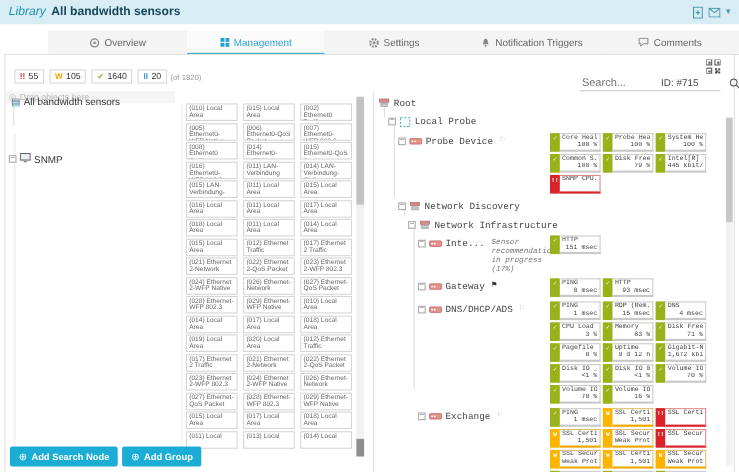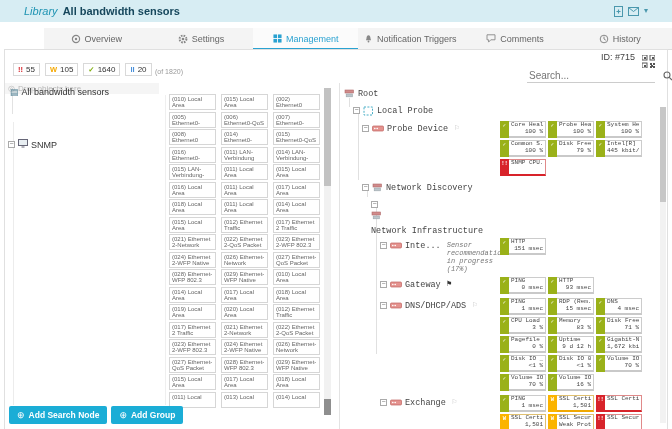--- a/index.html
+++ b/index.html
@@ -1,21 +1,21 @@
 <!DOCTYPE html>
 <html><head>
 <meta charset="utf-8">
 <style>
   html,body{margin:0;padding:0;background:#fff;}
   #app{position:relative;width:672px;height:429px;overflow:hidden;background:#fff;
        font-family:"Liberation Sans",sans-serif;color:#333;-webkit-font-smoothing:antialiased;}
 
   
   .header{position:absolute;top:0;left:0;right:0;height:22px;background:#d7edf3;
-          display:flex;align-items:center;padding:0 24px;box-sizing:border-box;}
+          display:flex;align-items:center;padding:0 8px;box-sizing:border-box;}
   .header .kicker{font-style:italic;color:#1d93b2;font-size:11px;margin-right:5px;}
   .header .title{font-weight:bold;color:#16475c;font-size:11px;}
   .header-icons{margin-left:auto;display:flex;align-items:center;gap:5px;color:#4a98ad;}
   .header-icons .hic{font-size:10px;line-height:10px;cursor:pointer;}
   .header-icons svg{display:block;}
 
   
   .tabbar{position:absolute;top:28px;left:0;right:0;height:21px;background:#f4f4f4;
           border-bottom:1px solid #ddd;display:flex;margin-left:44px;}
   .tab{flex:1;display:flex;align-items:center;justify-content:center;gap:4px;
@@ -26,21 +26,21 @@
 
   
   .card{position:absolute;top:49px;left:4px;right:4px;bottom:0;background:#fff;
         border:1px solid #e0e0e0;border-bottom:none;}
 
   .counts{position:absolute;top:13px;left:8px;display:flex;align-items:center;gap:5px;}
   .badge{border:1px solid #d9d9d9;background:#fff;padding:1px 4px;font-size:8px;color:#333;
          display:flex;gap:3px;align-items:center;cursor:pointer;}
   .badge .g{font-weight:bold;font-size:7.5px;}
   .total{font-size:7px;color:#9a9a9a;margin-left:2px;}
-  .objid{position:absolute;top:2px;right:32px;font-size:9px;color:#444;}
+  .objid{position:absolute;top:20px;right:32px;font-size:9px;color:#444;}
   .qr{position:absolute;top:4px;right:12px;width:13px;height:13px;cursor:pointer;}
   .search{position:absolute;top:19px;right:12px;width:128px;border-bottom:1px solid #ccc;
           display:flex;align-items:center;}
   .search input{border:0;outline:0;flex:1;font-size:10px;color:#666;background:transparent;
                 font-family:inherit;padding:1px 2px;}
   .search svg{flex:none;margin-right:2px;}
 
   
   .left-panel{position:absolute;top:33px;left:0;width:334px;bottom:0;border-right:1px solid #e3e3e3;}
   .lt-row{display:flex;align-items:center;gap:3px;font-size:9px;color:#333;position:absolute;}
@@ -129,65 +129,56 @@
   <div class="tabbar" id="tabbar">
       <div class="tab">
         <span class="icn">
           <svg width="10" height="10" viewBox="0 0 10 10">
             <circle cx="5" cy="5" r="3.6" fill="none" stroke="#888" stroke-width="1.2"></circle>
             <circle cx="5" cy="5" r="1.2" fill="#888"></circle>
           </svg>
         </span>
         <span>Overview</span>
       </div>
-      <div class="tab">
-        <span class="icn">
-          <svg width="10" height="10" viewBox="0 0 10 10">
-            <circle cx="5" cy="5" r="3.4" fill="none" stroke="#888" stroke-width="2" stroke-dasharray="1.6 1.1"></circle>
-            <circle cx="5" cy="5" r="1.3" fill="#888"></circle>
-          </svg>
-        </span>
-        <span>Settings</span>
-      </div>
       <div class="tab active">
         <span class="icn">
           <svg width="9" height="9" viewBox="0 0 10 10">
             <rect x="0.5" y="0.5" width="4" height="4" fill="#2aa2d1"></rect>
             <rect x="5.5" y="0.5" width="4" height="4" fill="#2aa2d1"></rect>
             <rect x="0.5" y="5.5" width="4" height="4" fill="#2aa2d1"></rect>
             <rect x="5.5" y="5.5" width="4" height="4" fill="#2aa2d1"></rect>
           </svg>
         </span>
         <span>Management</span>
       </div>
       <div class="tab">
         <span class="icn">
+          <svg width="10" height="10" viewBox="0 0 10 10">
+            <circle cx="5" cy="5" r="3.4" fill="none" stroke="#888" stroke-width="2" stroke-dasharray="1.6 1.1"></circle>
+            <circle cx="5" cy="5" r="1.3" fill="#888"></circle>
+          </svg>
+        </span>
+        <span>Settings</span>
+      </div>
+      <div class="tab">
+        <span class="icn">
           <svg width="9" height="10" viewBox="0 0 10 10">
             <path d="M5 0.8 C3.4 0.8 2.9 2.3 2.8 4.1 L2.2 6.4 L7.8 6.4 L7.2 4.1 C7.1 2.3 6.6 0.8 5 0.8 Z" fill="#888"></path>
             <circle cx="5" cy="7.8" r="1" fill="#888"></circle>
           </svg>
         </span>
         <span>Notification Triggers</span>
       </div>
       <div class="tab">
         <span class="icn">
           <svg width="10" height="9" viewBox="0 0 10 9">
             <path d="M1 0.8 h8 v5 h-4.2 l-2.2 2.3 v-2.3 h-1.6 z" fill="none" stroke="#888" stroke-width="0.9"></path>
           </svg>
         </span>
         <span>Comments</span>
-      </div>
-      <div class="tab">
-        <span class="icn">
-          <svg width="10" height="10" viewBox="0 0 10 10">
-            <circle cx="5" cy="5" r="3.8" fill="none" stroke="#888" stroke-width="1"></circle>
-            <path d="M5 2.6 V5 L6.8 6.2" fill="none" stroke="#888" stroke-width="1"></path>
-          </svg>
-        </span>
-        <span>History</span>
       </div>
     </div>
 
   <div class="card">
 
     <div class="counts" id="counts">
         <span class="badge">
           <span class="g" style="color: rgb(216, 35, 42);">!!</span>
           <span>55</span>
         </span>
@@ -423,21 +414,21 @@
             <span class="exp">−</span>
             <span class="icn-tree"><svg width="11" height="9" viewBox="0 0 11 9">
                 <rect x="1" y="1" width="8.5" height="3" fill="#d08b8b" stroke="#b06a6a" stroke-width="0.6"></rect>
                 <rect x="2.2" y="5" width="6.2" height="2.8" fill="#bcc6cc" stroke="#9aa4aa" stroke-width="0.6"></rect>
               </svg></span>
             <span class="tl-text">Network Discovery</span>
           </div>
           <div class="sensors"></div>
         </div>
         <div class="trow">
-          <div class="tlabel" style="padding-left: 31px; flex-direction: column;">
+          <div class="tlabel" style="padding-left: 31px;">
             <span class="exp">−</span>
             <span class="icn-tree"><svg width="11" height="9" viewBox="0 0 11 9">
                 <rect x="1" y="1" width="8.5" height="3" fill="#d08b8b" stroke="#b06a6a" stroke-width="0.6"></rect>
                 <rect x="2.2" y="5" width="6.2" height="2.8" fill="#bcc6cc" stroke="#9aa4aa" stroke-width="0.6"></rect>
               </svg></span>
             <span class="tl-text">Network Infrastructure</span>
           </div>
           <div class="sensors"></div>
         </div>
         <div class="trow dev">

